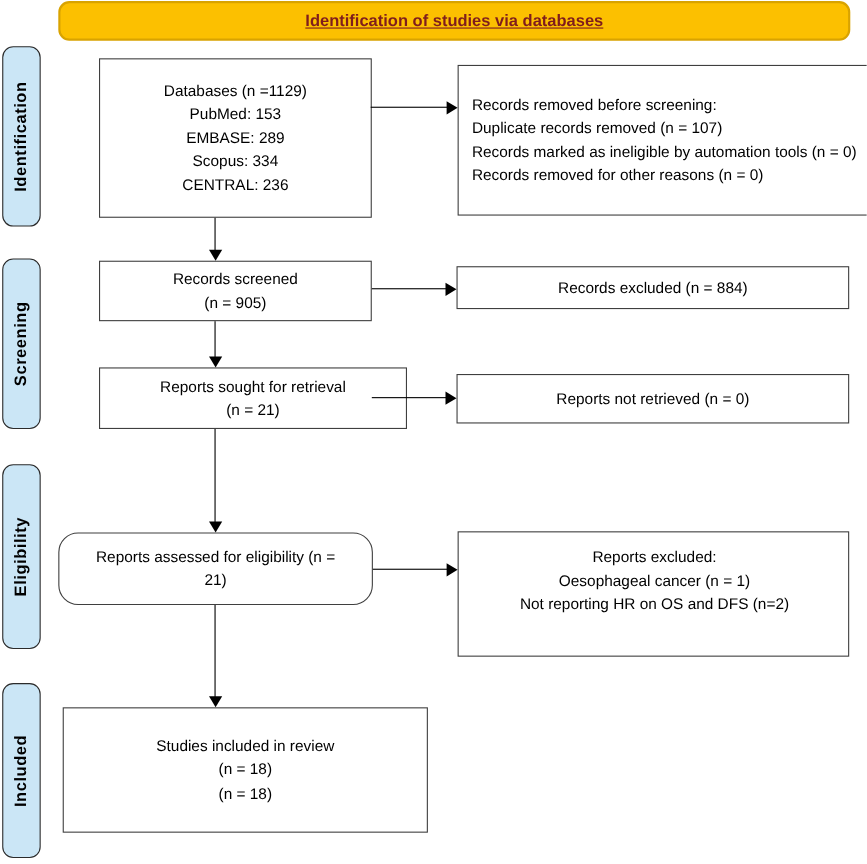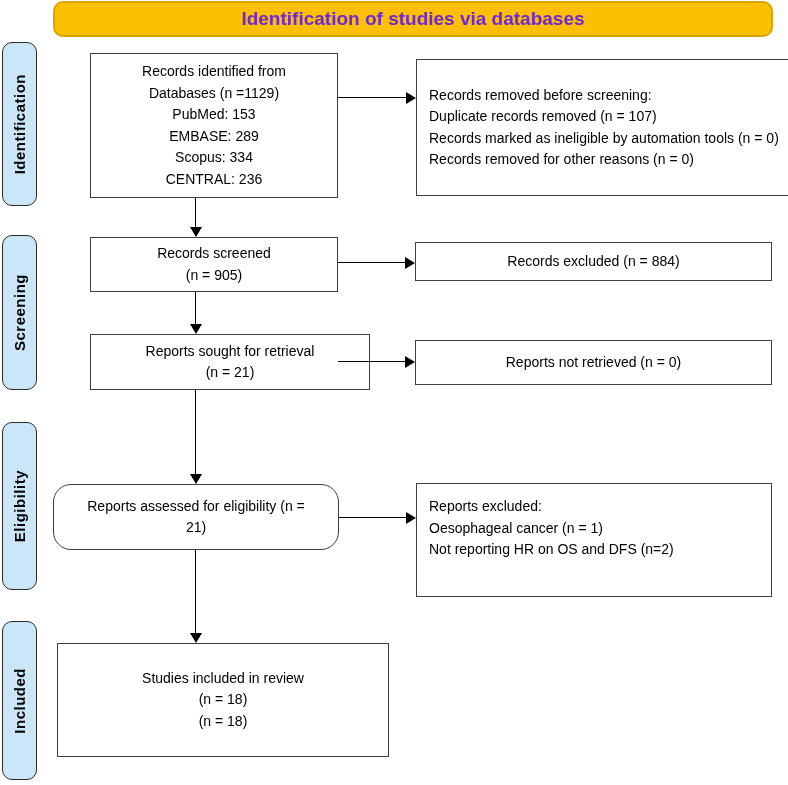--- a/index.html
+++ b/index.html
@@ -15,21 +15,21 @@
     position:relative;width:788px;height:785px;background:#ffffff;
     font-family:"Liberation Sans", sans-serif;color:#000;overflow:hidden;
   }
   
   .banner{
     position:absolute;left:53px;top:1px;width:720px;height:36px;
     background:var(--banner-fill);border:2px solid var(--banner-border);
     border-radius:10px;box-sizing:border-box;
     display:flex;align-items:center;justify-content:center;
   }
-  .banner span{font-size:19px;font-weight:bold;color:#6d28d9;}
+  .banner span{font-size:15px;font-weight:bold;color:#7f1d1d;text-decoration:underline;}
   
   .stage{
     position:absolute;left:2px;width:35px;
     background:var(--stage-fill);border:1.5px solid var(--stage-border);
     border-radius:10px;box-sizing:border-box;
     display:flex;align-items:center;justify-content:center;
   }
   .stage .vtext{
     writing-mode:vertical-rl;transform:rotate(180deg);
     font-size:15px;font-weight:bold;letter-spacing:0.5px;white-space:nowrap;
@@ -47,21 +47,21 @@
   .box .line{line-height:21.5px;}
   .center{text-align:center;padding:2px 8px;}
   .leftalign{text-align:left;padding:2px 10px 2px 12px;}
   .b1{left:90px;top:53px;width:248px;height:145px;}
   .r1{left:416px;top:59px;width:400px;height:137px;}
   .b2{left:90px;top:237px;width:248px;height:55px;}
   .r2{left:415px;top:242px;width:357px;height:39px;}
   .b3{left:90px;top:334px;width:280px;height:56px;}
   .r3{left:415px;top:340px;width:357px;height:45px;}
   .b4{left:53px;top:484px;width:286px;height:66px;border-radius:18px;}
-  .r4{left:416px;top:483px;width:356px;height:114px;justify-content:flex-start;padding-top:12px;}
+  .r4{left:416px;top:483px;width:356px;height:114px;justify-content:flex-start;padding-top:12px;text-align:center;}
   .b5{left:57px;top:643px;width:332px;height:114px;}
   
   .hline{position:absolute;height:0;border-top:1.5px solid var(--arrow);}
   .vline{position:absolute;width:0;border-left:1.5px solid var(--arrow);}
   .ah-right{position:absolute;width:0;height:0;
     border-top:6px solid transparent;border-bottom:6px solid transparent;
     border-left:10px solid var(--arrow);}
   .ah-down{position:absolute;width:0;height:0;
     border-left:6px solid transparent;border-right:6px solid transparent;
     border-top:10px solid var(--arrow);}
@@ -82,21 +82,20 @@
     <span class="vtext">Screening</span>
   </div>
   <div class="stage s3">
     <span class="vtext">Eligibility</span>
   </div>
   <div class="stage s4">
     <span class="vtext">Included</span>
   </div>
 
   <div class="box b1 center">
-    <div class="line">Records identified from</div>
     <div class="line">Databases (n =1129)</div>
     <div class="line">PubMed: 153</div>
     <div class="line">EMBASE: 289</div>
     <div class="line">Scopus: 334</div>
     <div class="line">CENTRAL: 236</div>
   </div>
   <div class="box r1 leftalign">
     <div class="line">Records removed before screening:</div>
     <div class="line">Duplicate records removed (n = 107)</div>
     <div class="line">Records marked as ineligible by automation tools (n = 0)</div>

